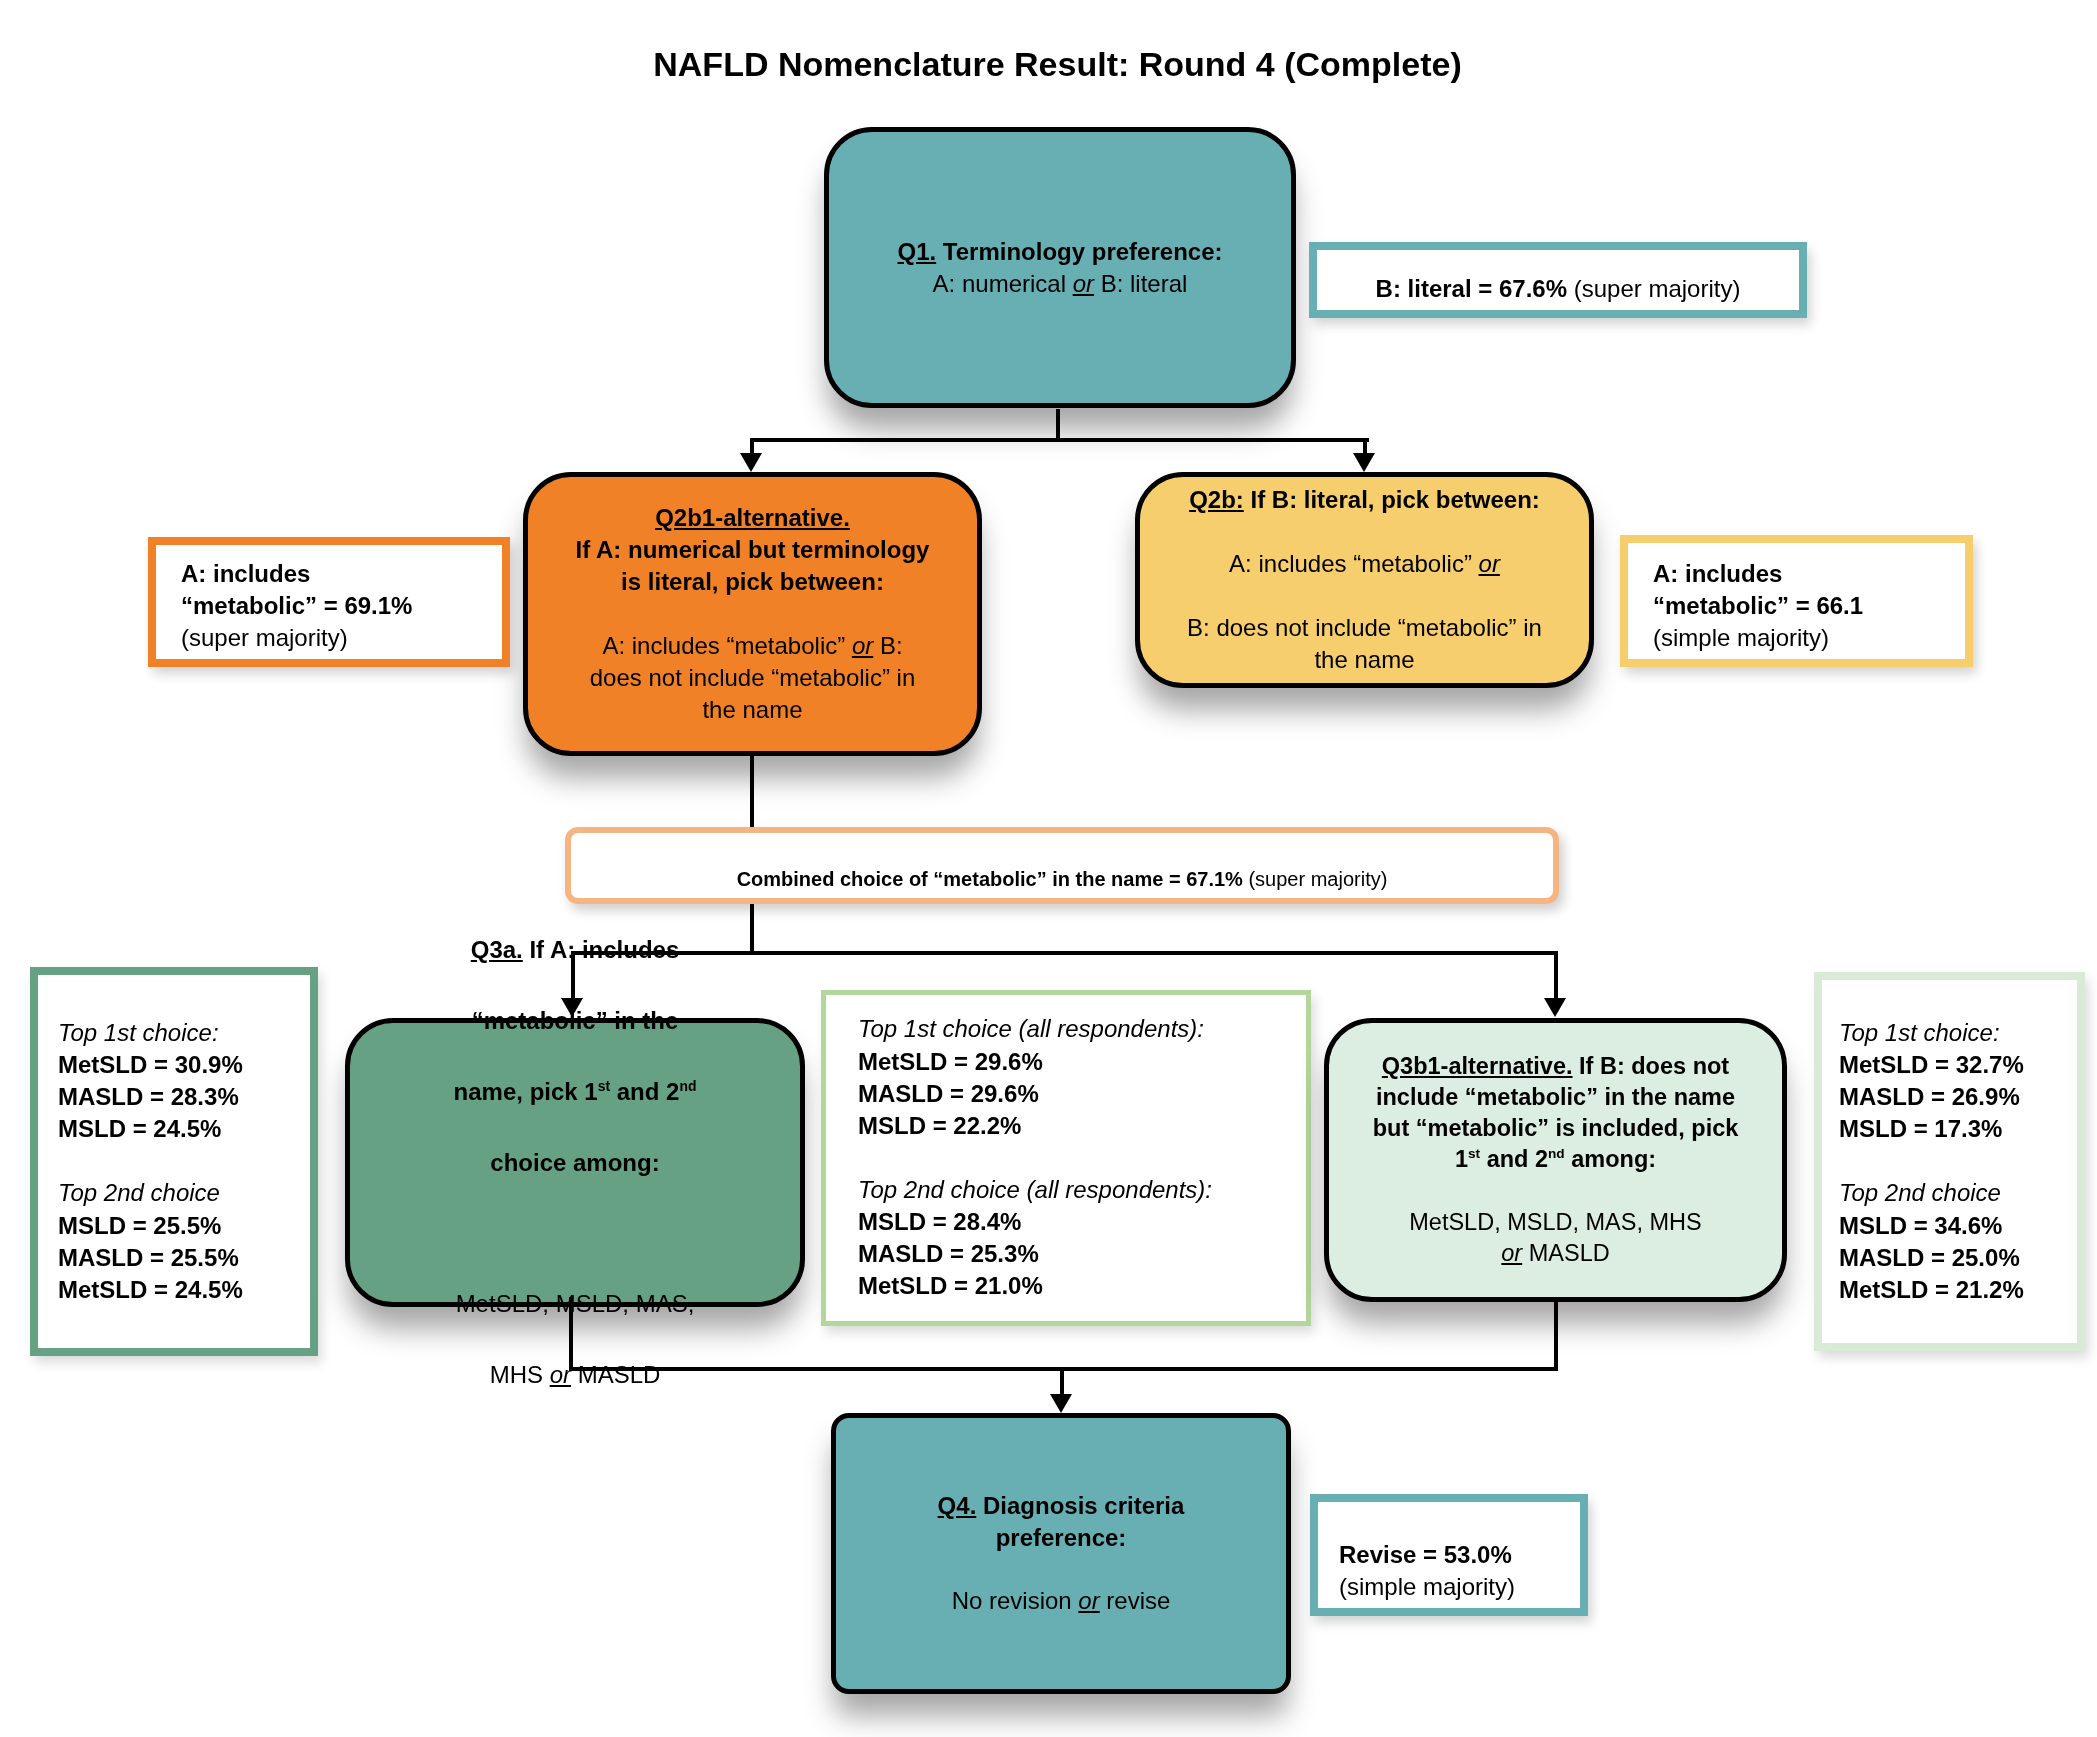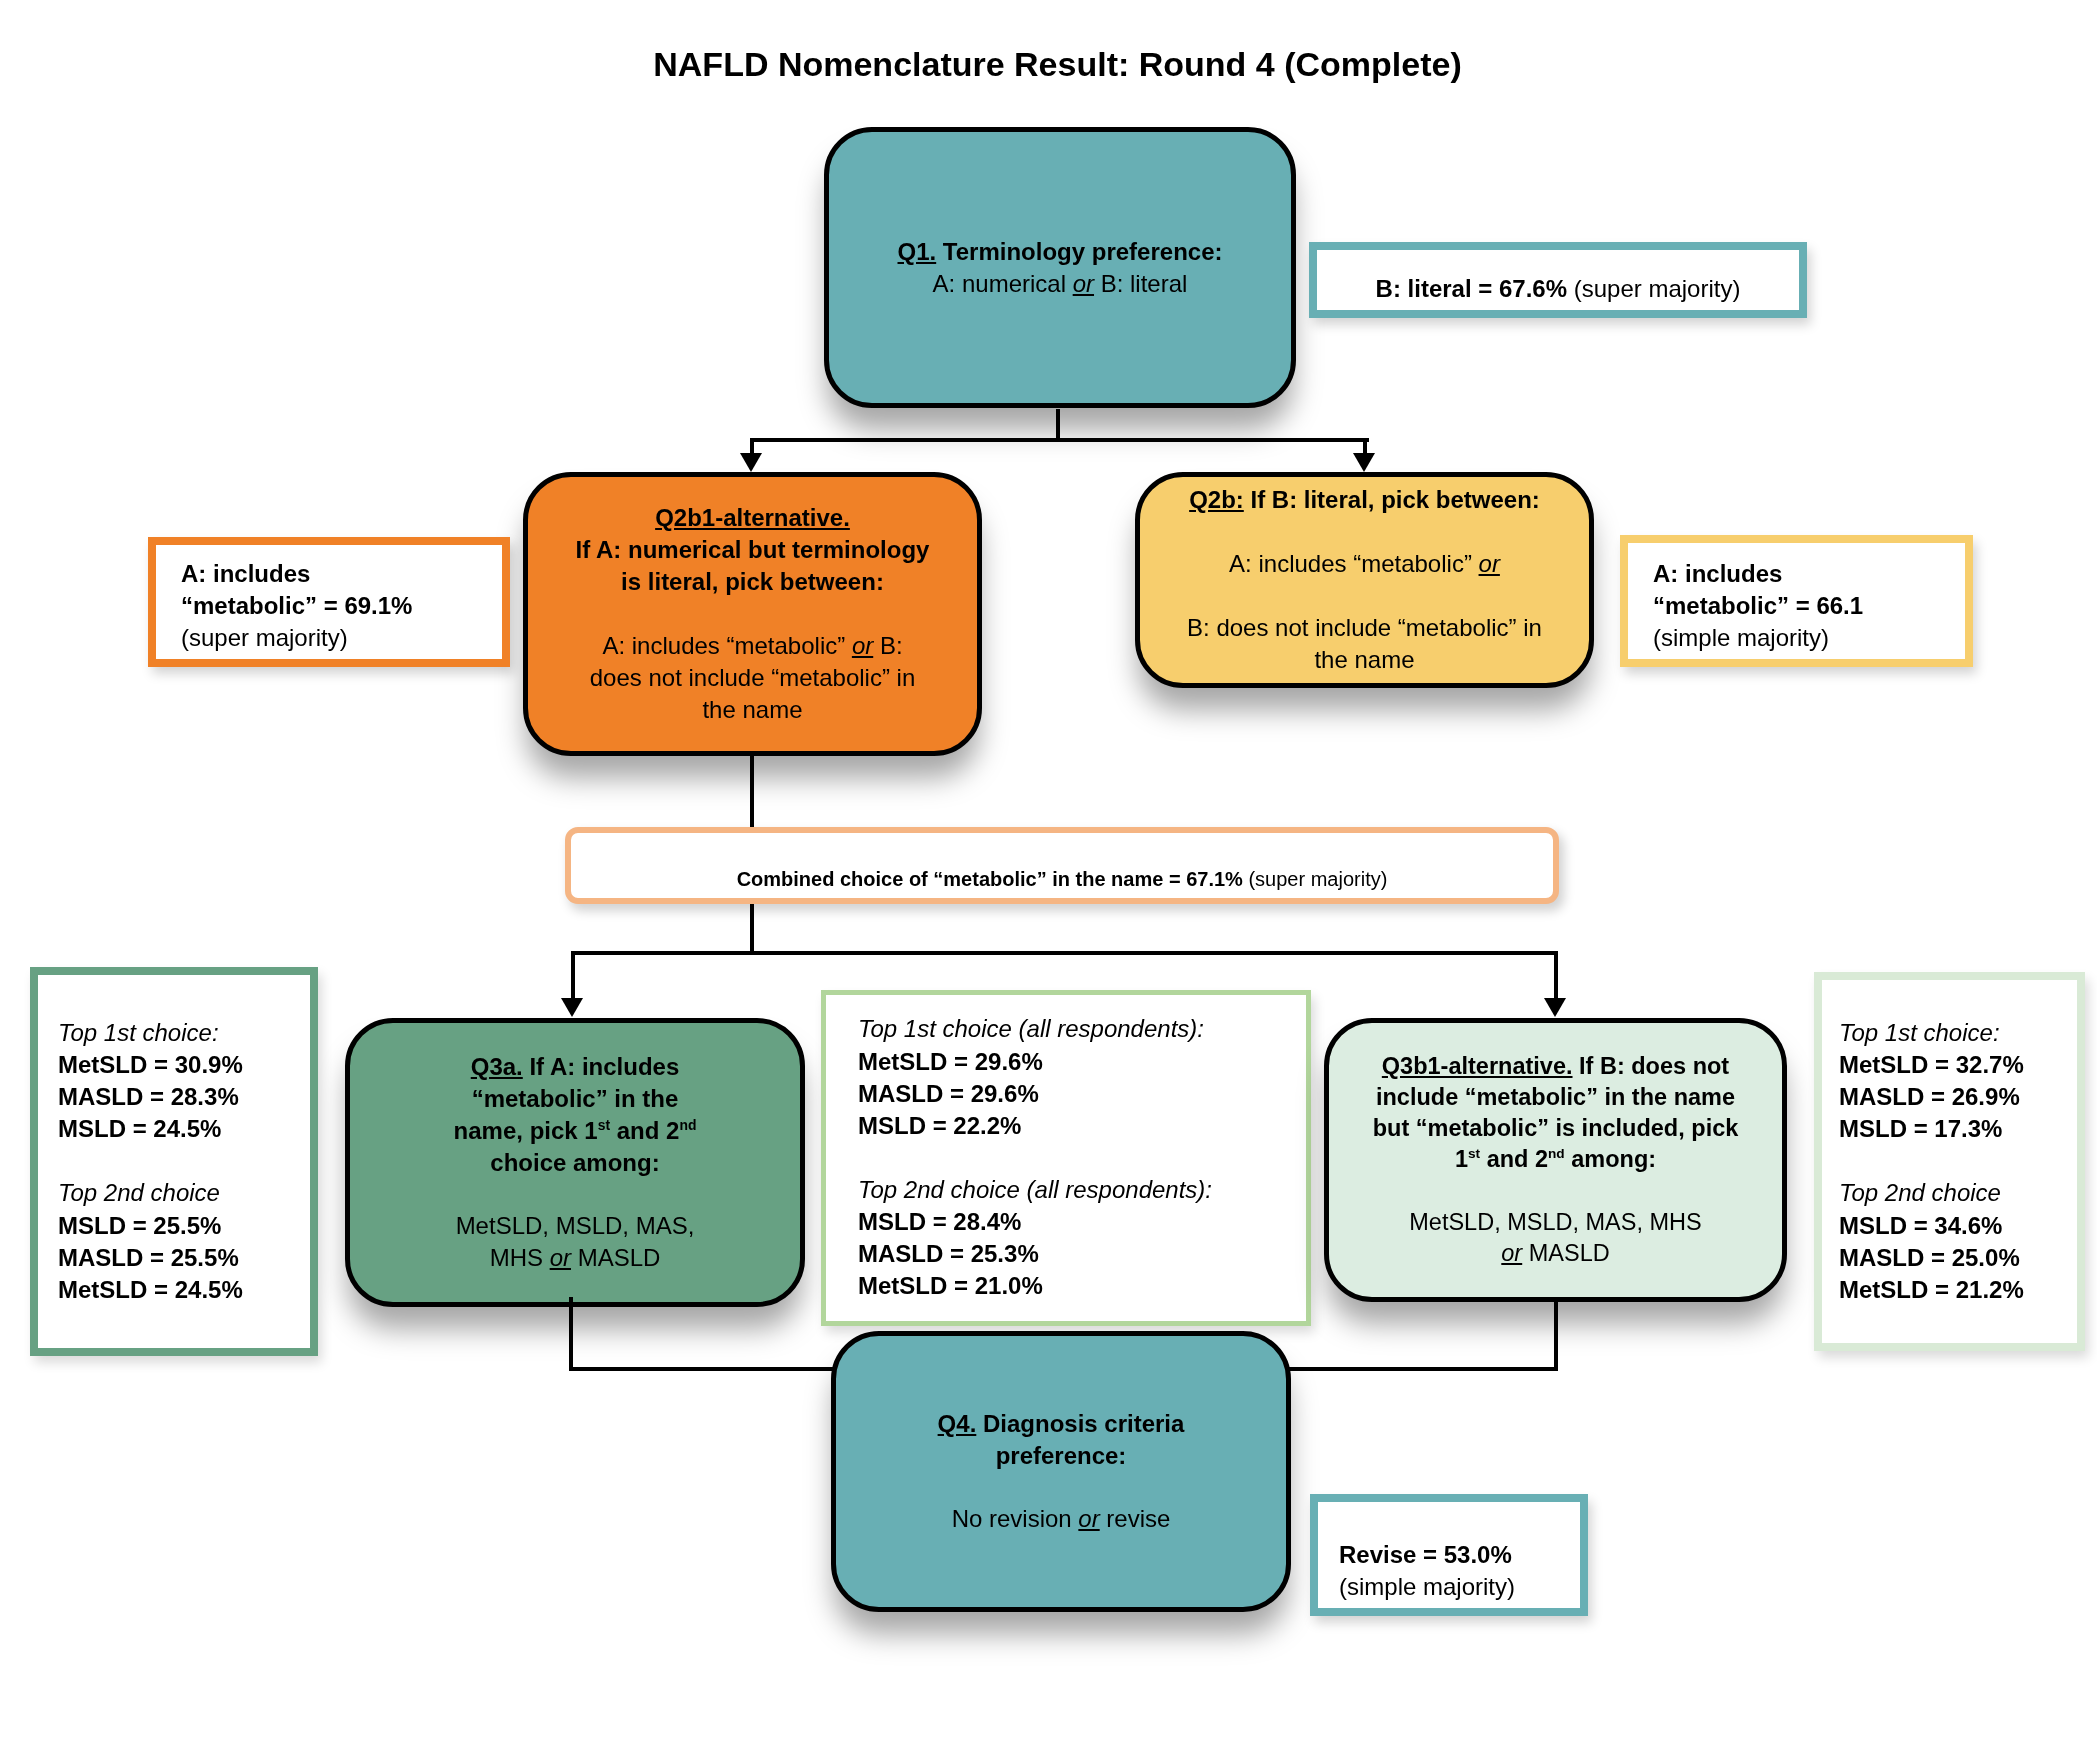--- a/index.html
+++ b/index.html
@@ -114,21 +114,21 @@
       <div class="line"><span class="b">MetSLD = 30.9%</span></div>
       <div class="line"><span class="b">MASLD = 28.3%</span></div>
       <div class="line"><span class="b">MSLD = 24.5%</span></div>
       <div class="line"></div>
       <div class="line"><span class="i">Top 2nd choice</span></div>
       <div class="line"><span class="b">MSLD = 25.5%</span></div>
       <div class="line"><span class="b">MASLD = 25.5%</span></div>
       <div class="line"><span class="b">MetSLD = 24.5%</span></div>
     </div>
 
-  <div class="qbox" style="left: 345px; top: 1018px; width: 460px; height: 289px; background-color: rgb(103, 161, 131);">
+  <div class="qbox" style="left: 345px; top: 1018px; width: 460px; height: 289px; background-color: rgb(103, 161, 131); gap: 39px;">
       <div class="line"><span class="b u">Q3a.</span><span class="b"> If A: includes</span></div>
       <div class="line"><span class="b">“metabolic” in the</span></div>
       <div class="line"><span class="b">name, pick 1</span><span class="b sup">st</span><span class="b"> and 2</span><span class="b sup">nd</span></div>
       <div class="line"><span class="b">choice among:</span></div>
       <div class="line"></div>
       <div class="line"><span>MetSLD, MSLD, MAS,</span></div>
       <div class="line"><span>MHS </span><span class="i u">or</span><span> MASLD</span></div>
     </div>
 
   <div class="clabel" style="left: 821px; top: 990px; width: 490px; height: 336px; border-width: 5.9px; padding-left: 32px; border-color: rgb(178, 214, 156);">
@@ -164,21 +164,21 @@
       <div class="line"><span class="b">MASLD = 25.0%</span></div>
       <div class="line"><span class="b">MetSLD = 21.2%</span></div>
     </div>
 
   <div class="vline" style="left:569px;top:1297px;width:4.2px;height:74px;"></div>
   <div class="vline" style="left:1554px;top:1297px;width:4.2px;height:74px;"></div>
   <div class="hline" style="left:569px;top:1367px;width:989px;height:4.2px;"></div>
   <div class="vline" style="left:1060px;top:1367px;width:4.2px;height:29px;"></div>
   <div class="arrowhead" style="left:1050px;top:1394px;"></div>
 
-  <div class="qbox" style="left: 831px; top: 1331px; width: 460px; height: 281px; background-color: rgb(104, 175, 180);">
+  <div class="qbox" style="left: 831px; top: 1413px; width: 460px; height: 281px; background-color: rgb(104, 175, 180); border-radius: 18px;">
       <div class="line"><span class="b u">Q4.</span><span class="b"> Diagnosis criteria</span></div>
       <div class="line"><span class="b">preference:</span></div>
       <div class="line"></div>
       <div class="line"><span>No revision </span><span class="i u">or</span><span> revise</span></div>
     </div>
 
   <div class="rlabel" style="left: 1310px; top: 1494px; width: 278px; height: 122px; padding-left: 21px; border-color: rgb(104, 175, 180);">
       <div class="line"><span class="b">Revise = 53.0%</span></div>
       <div class="line"><span>(simple majority)</span></div>
     </div>

